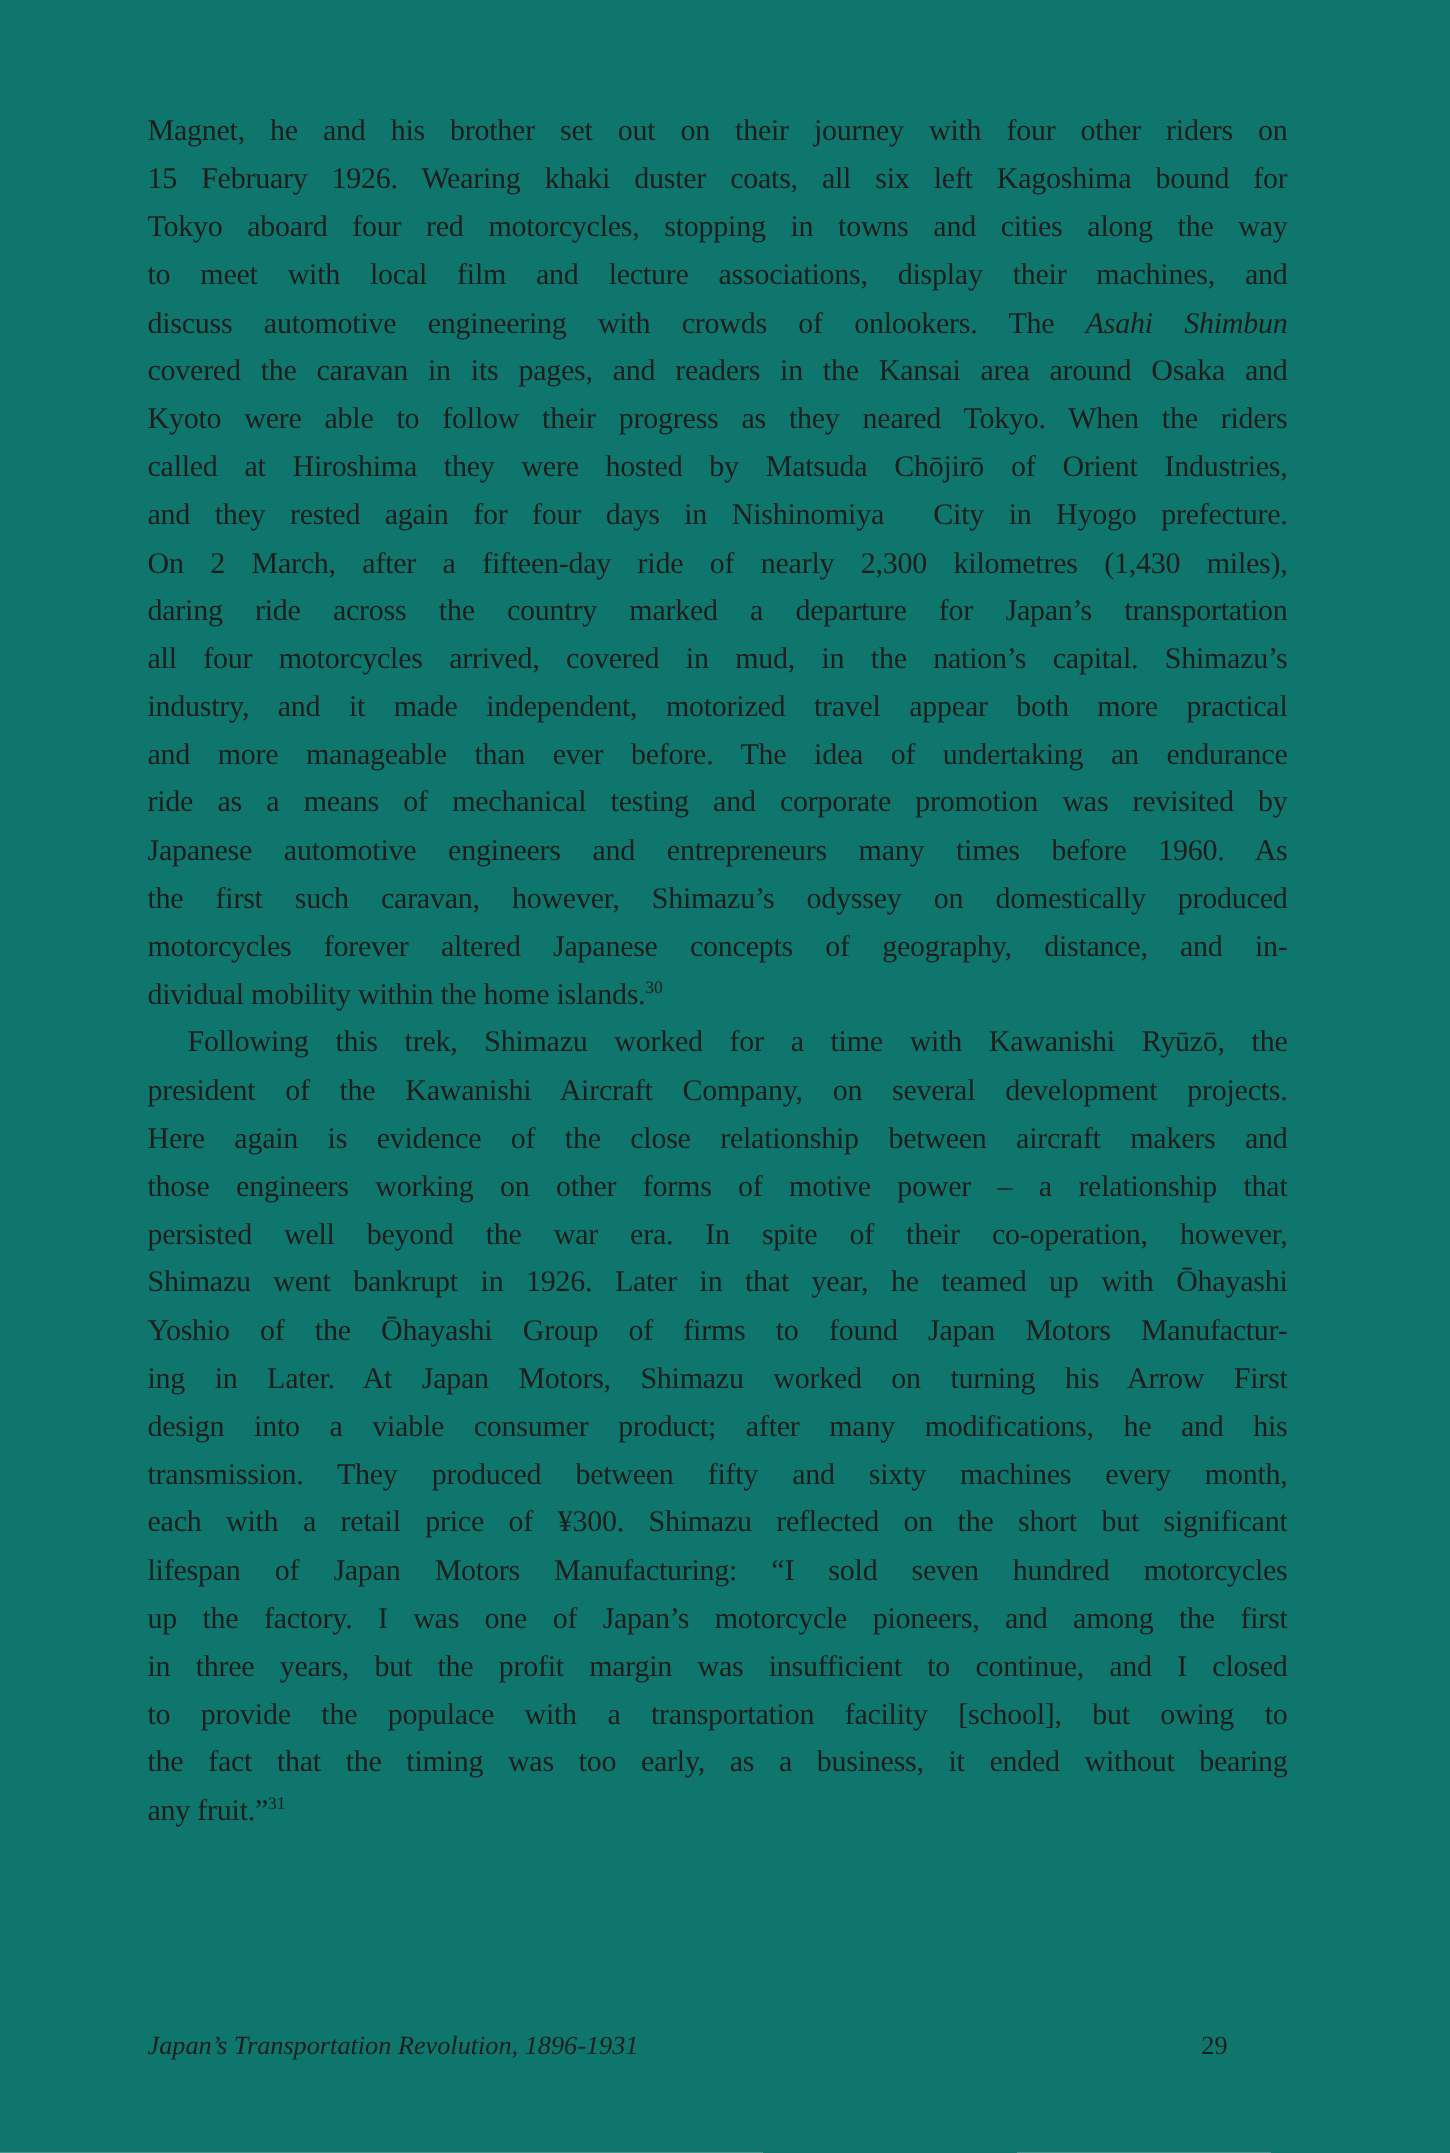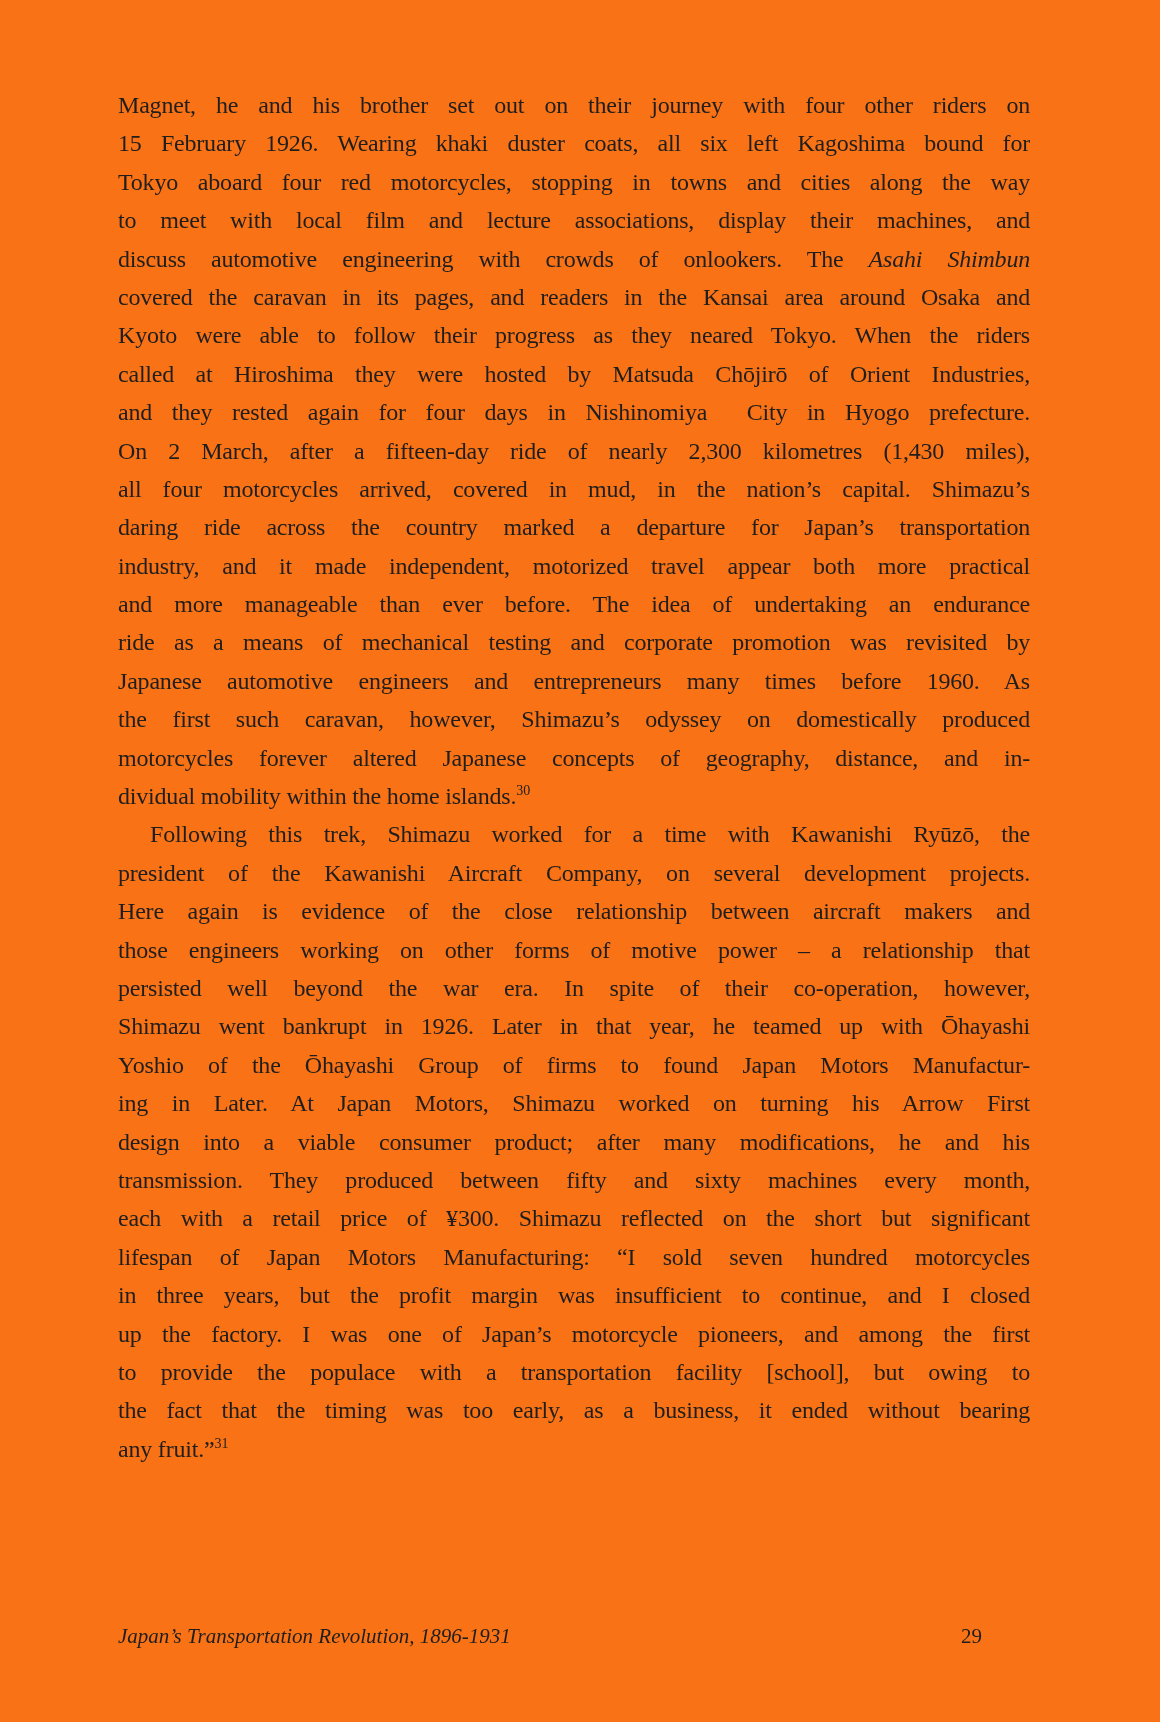--- a/index.html
+++ b/index.html
@@ -4,21 +4,21 @@
 <style>
   html, body { margin: 0; padding: 0; }
   body {
     width: 1160px; height: 1722px;
     background: #f4f4f2;
     font-family: "Liberation Serif", "DejaVu Serif", serif;
   }
   .page {
     position: relative;
     width: 1160px; height: 1722px;
-    background: #f97316;
+    background: #0f766e;
     color: #1f1e1c;
     overflow: hidden;
   }
   .body-text {
     position: absolute;
     left: 118px; top: 86px;
     width: 912px;
     font-size: 24px;
     line-height: 38.4px;
     letter-spacing: -0.2px;
@@ -71,22 +71,22 @@
       <div class="line">Magnet, he and his brother set out on their journey with four other riders on</div>
       <div class="line">15 February 1926. Wearing khaki duster coats, all six left Kagoshima bound for</div>
       <div class="line">Tokyo aboard four red motorcycles, stopping in towns and cities along the way</div>
       <div class="line">to meet with local film and lecture associations, display their machines, and</div>
       <div class="line"><span>discuss automotive engineering with crowds of onlookers. The </span><em>Asahi Shimbun</em></div>
       <div class="line">covered the caravan in its pages, and readers in the Kansai area around Osaka and</div>
       <div class="line">Kyoto were able to follow their progress as they neared Tokyo. When the riders</div>
       <div class="line">called at Hiroshima they were hosted by Matsuda Chōjirō of Orient Industries,</div>
       <div class="line">and they rested again for four days in Nishinomiya&nbsp; City in Hyogo prefecture.</div>
       <div class="line">On 2 March, after a fifteen-day ride of nearly 2,300 kilometres (1,430 miles),</div>
+      <div class="line">daring ride across the country marked a departure for Japan’s transportation</div>
       <div class="line">all four motorcycles arrived, covered in mud, in the nation’s capital. Shimazu’s</div>
-      <div class="line">daring ride across the country marked a departure for Japan’s transportation</div>
       <div class="line">industry, and it made independent, motorized travel appear both more practical</div>
       <div class="line">and more manageable than ever before. The idea of undertaking an endurance</div>
       <div class="line">ride as a means of mechanical testing and corporate promotion was revisited by</div>
       <div class="line">Japanese automotive engineers and entrepreneurs many times before 1960. As</div>
       <div class="line">the first such caravan, however, Shimazu’s odyssey on domestically produced</div>
       <div class="line">motorcycles forever altered Japanese concepts of geography, distance, and in-</div>
       <div class="line last"><span>dividual mobility within the home islands.</span><sup>30</sup></div>
     </div>
 
     <div class="para">
@@ -95,22 +95,22 @@
       <div class="line">Here again is evidence of the close relationship between aircraft makers and</div>
       <div class="line">those engineers working on other forms of motive power – a relationship that</div>
       <div class="line">persisted well beyond the war era. In spite of their co-operation, however,</div>
       <div class="line">Shimazu went bankrupt in 1926. Later in that year, he teamed up with Ōhayashi</div>
       <div class="line">Yoshio of the Ōhayashi Group of firms to found Japan Motors Manufactur-</div>
       <div class="line">ing in Later. At Japan Motors, Shimazu worked on turning his Arrow First</div>
       <div class="line">design into a viable consumer product; after many modifications, he and his</div>
       <div class="line">transmission. They produced between fifty and sixty machines every month,</div>
       <div class="line">each with a retail price of ¥300. Shimazu reflected on the short but significant</div>
       <div class="line">lifespan of Japan Motors Manufacturing: “I sold seven hundred motorcycles</div>
+      <div class="line">up the factory. I was one of Japan’s motorcycle pioneers, and among the first</div>
       <div class="line">in three years, but the profit margin was insufficient to continue, and I closed</div>
-      <div class="line">up the factory. I was one of Japan’s motorcycle pioneers, and among the first</div>
       <div class="line">to provide the populace with a transportation facility [school], but owing to</div>
       <div class="line">the fact that the timing was too early, as a business, it ended without bearing</div>
       <div class="line last"><span>any fruit.”</span><sup>31</sup></div>
     </div>
 
   </section>
 
   <footer class="footer">
     <span class="running-title">Japan’s Transportation Revolution, 1896-1931</span>
     <span class="page-number">29</span>

